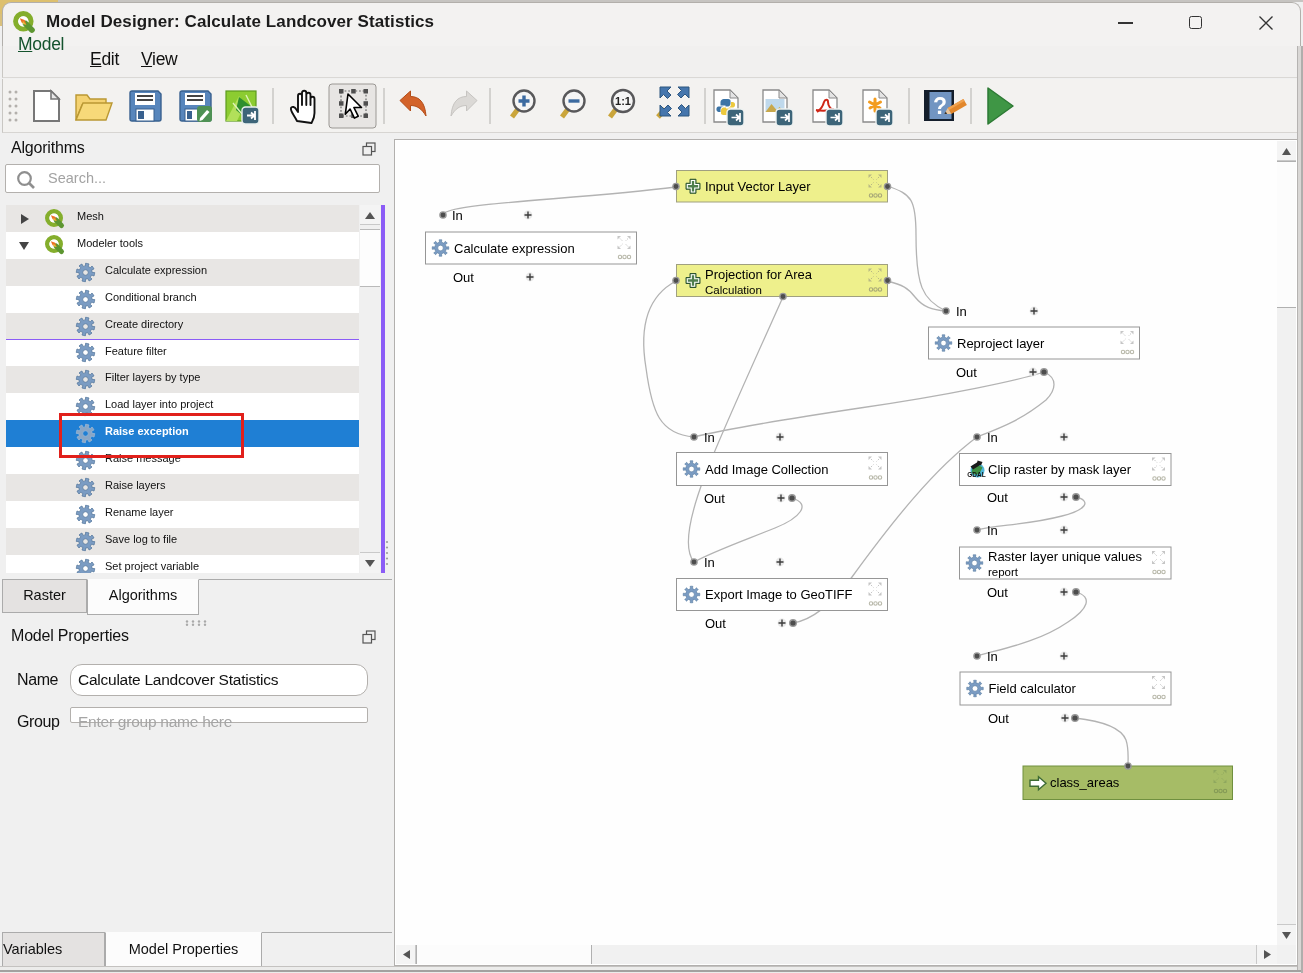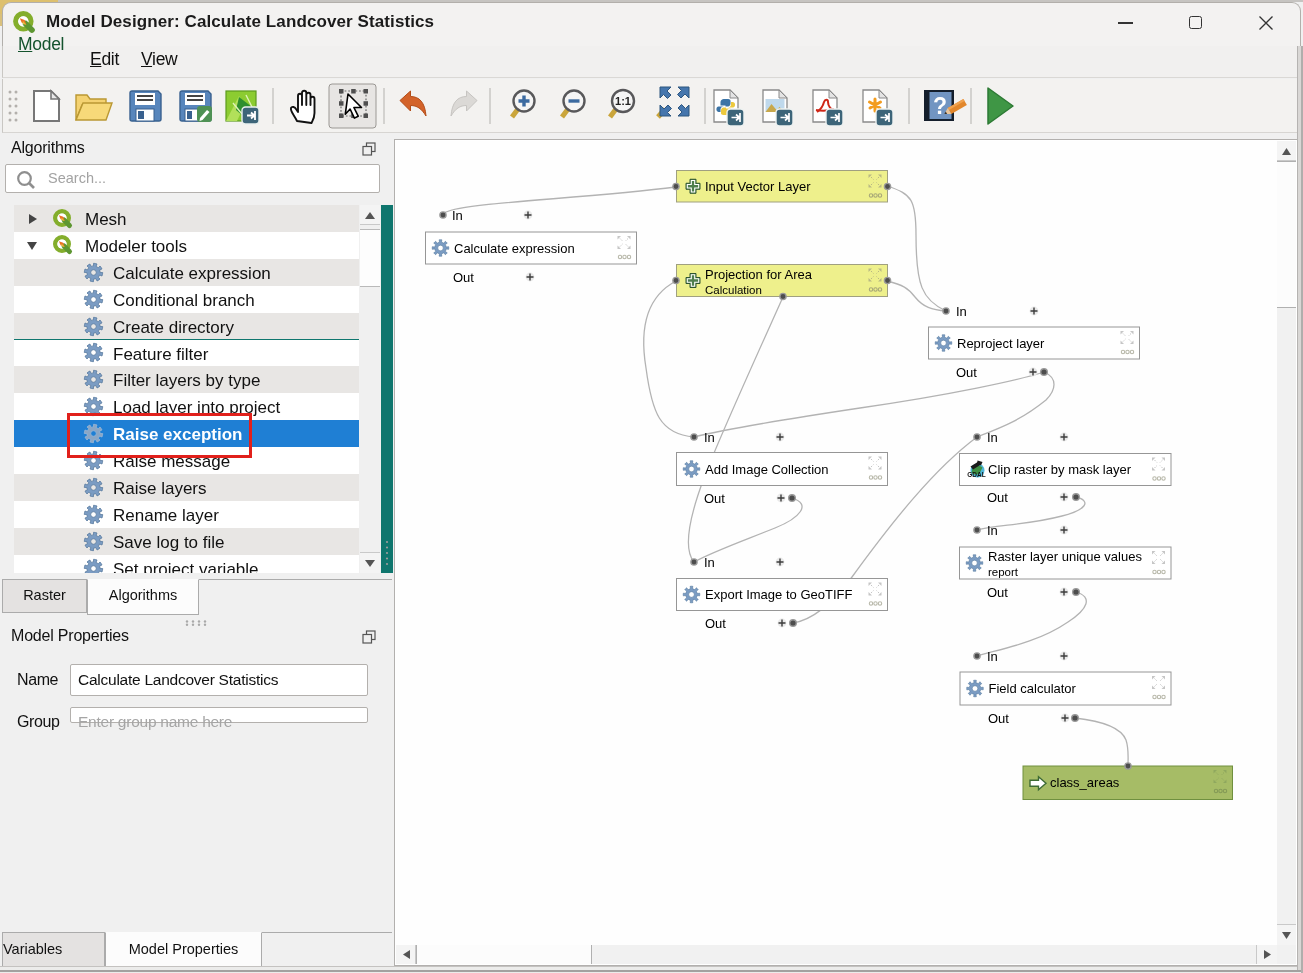--- a/index.html
+++ b/index.html
@@ -221,21 +221,21 @@
       <rect x="1" y="4.5" width="8.5" height="8.5" fill="#f0f0f0"></rect>
  </svg>
 
  <div class="abs" style="left:3px;top:30px;width:375px;height:29px;background:#fff;border:1px solid #b3b0ad;border-radius:2px;"></div>
  <svg class="abs" style="left:14px;top:36px;" width="20" height="20" viewBox="0 0 20 20">
       <circle cx="8.5" cy="8.5" r="6.3" fill="none" stroke="#8f8f8f" stroke-width="2.2"></circle>
       <line x1="13" y1="13" x2="18" y2="18" stroke="#8f8f8f" stroke-width="2.6"></line>
     </svg>
  <div class="abs" style="left:46px;top:36px;color:#a3a3a3;font-size:14.5px;">Search...</div>
 
- <div id="tree" class="abs" style="left:12px;top:71px;width:379px;height:368px;background:#0f766e;overflow:hidden;font-size:17px;">
+ <div id="tree" class="abs" style="left:4px;top:71px;width:379px;height:368px;background:#8b5cf6;overflow:hidden;font-size:11px;">
   <div class="abs" style="left:0;top:0.0px;width:357px;height:26.9px;background:#e8e6e4;"></div>
   <svg class="abs" style="left:14px;top:8.0px;" width="10" height="12">
         <path d="M1 1 L9 6 L1 11 Z" fill="#444"></path>
       </svg>
   <svg class="abs" style="left:38px;top:2.5px;" width="22" height="22" viewBox="0 0 22 22">
         <circle cx="10" cy="10" r="6.8" fill="none" stroke="#84ae2c" stroke-width="4.4"></circle>
         <circle cx="10" cy="10" r="4.6" fill="#fff"></circle>
         <path d="M12 12 L17.5 17.5" stroke="#5d9631" stroke-width="5" stroke-linecap="round"></path>
         <path d="M11 11 l-4.5-3.8 3.4 5.6 z" fill="#fff"></path>
         <path d="M6.9 7.2 l4.3 1.6 1.5 4.2 -4.1-1.7 z" fill="#ee7023"></path>
@@ -347,21 +347,21 @@
       </g>
     </svg>
 
  <div class="abs" style="left:9px;top:493px;font-size:16px;letter-spacing:-0.2px;">Model Properties</div>
  <svg class="abs" style="left:360px;top:496px;" width="14" height="14" viewBox="0 0 14 14" fill="none" stroke="#555" stroke-width="1.2">
   <rect x="4.5" y="1" width="8.5" height="8.5"></rect>
       <rect x="1" y="4.5" width="8.5" height="8.5" fill="#f0f0f0"></rect>
  </svg>
 
  <div class="abs" style="left:15px;top:537px;font-size:16px;letter-spacing:-0.4px;">Name</div>
- <div class="abs" style="left:68px;top:530px;width:298px;height:32px;background:#fff;border:1px solid #b3b0ad;border-radius:2px;line-height:30px;padding-left:7px;font-size:15.5px;letter-spacing:-0.25px;">Calculate Landcover Statistics</div>
+ <div class="abs" style="left:68px;top:530px;width:298px;height:32px;background:#fff;border:1px solid #b3b0ad;border-radius:12px;line-height:30px;padding-left:7px;font-size:15.5px;letter-spacing:-0.25px;">Calculate Landcover Statistics</div>
  <div class="abs" style="left:15px;top:579px;font-size:16px;letter-spacing:-0.4px;">Group</div>
  <div class="abs" style="left:68px;top:573px;width:298px;height:16px;background:#fff;border:1px solid #b3b0ad;border-radius:2px;line-height:28px;padding-left:7px;color:#a5a5a5;font-size:15.5px;letter-spacing:-0.25px;">Enter group name here</div>
 
  <div class="abs" style="left:0;top:798px;width:390px;height:1px;background:#ababab;"></div>
  <div class="abs" style="left:0;top:799px;width:103px;height:34px;background:#e4e2e1;border:1px solid #ababab;border-top:none;text-align:left;line-height:32px;font-size:14.5px;">Variables</div>
  <div class="abs" style="left:103px;top:798px;width:157px;height:37px;background:#fcfcfc;border:1px solid #ababab;border-top:1px solid #fcfcfc;text-align:center;line-height:32px;font-size:14.5px;">Model Properties</div>
 </div>
 
 <div class="abs" style="left:394px;top:139px;width:904px;height:827px;background:#fff;border:1px solid #b2b0ae;"></div>
 <div id="canvas" class="abs" style="left:396px;top:141px;width:881px;height:804px;background:#fefefe;overflow:hidden;">

